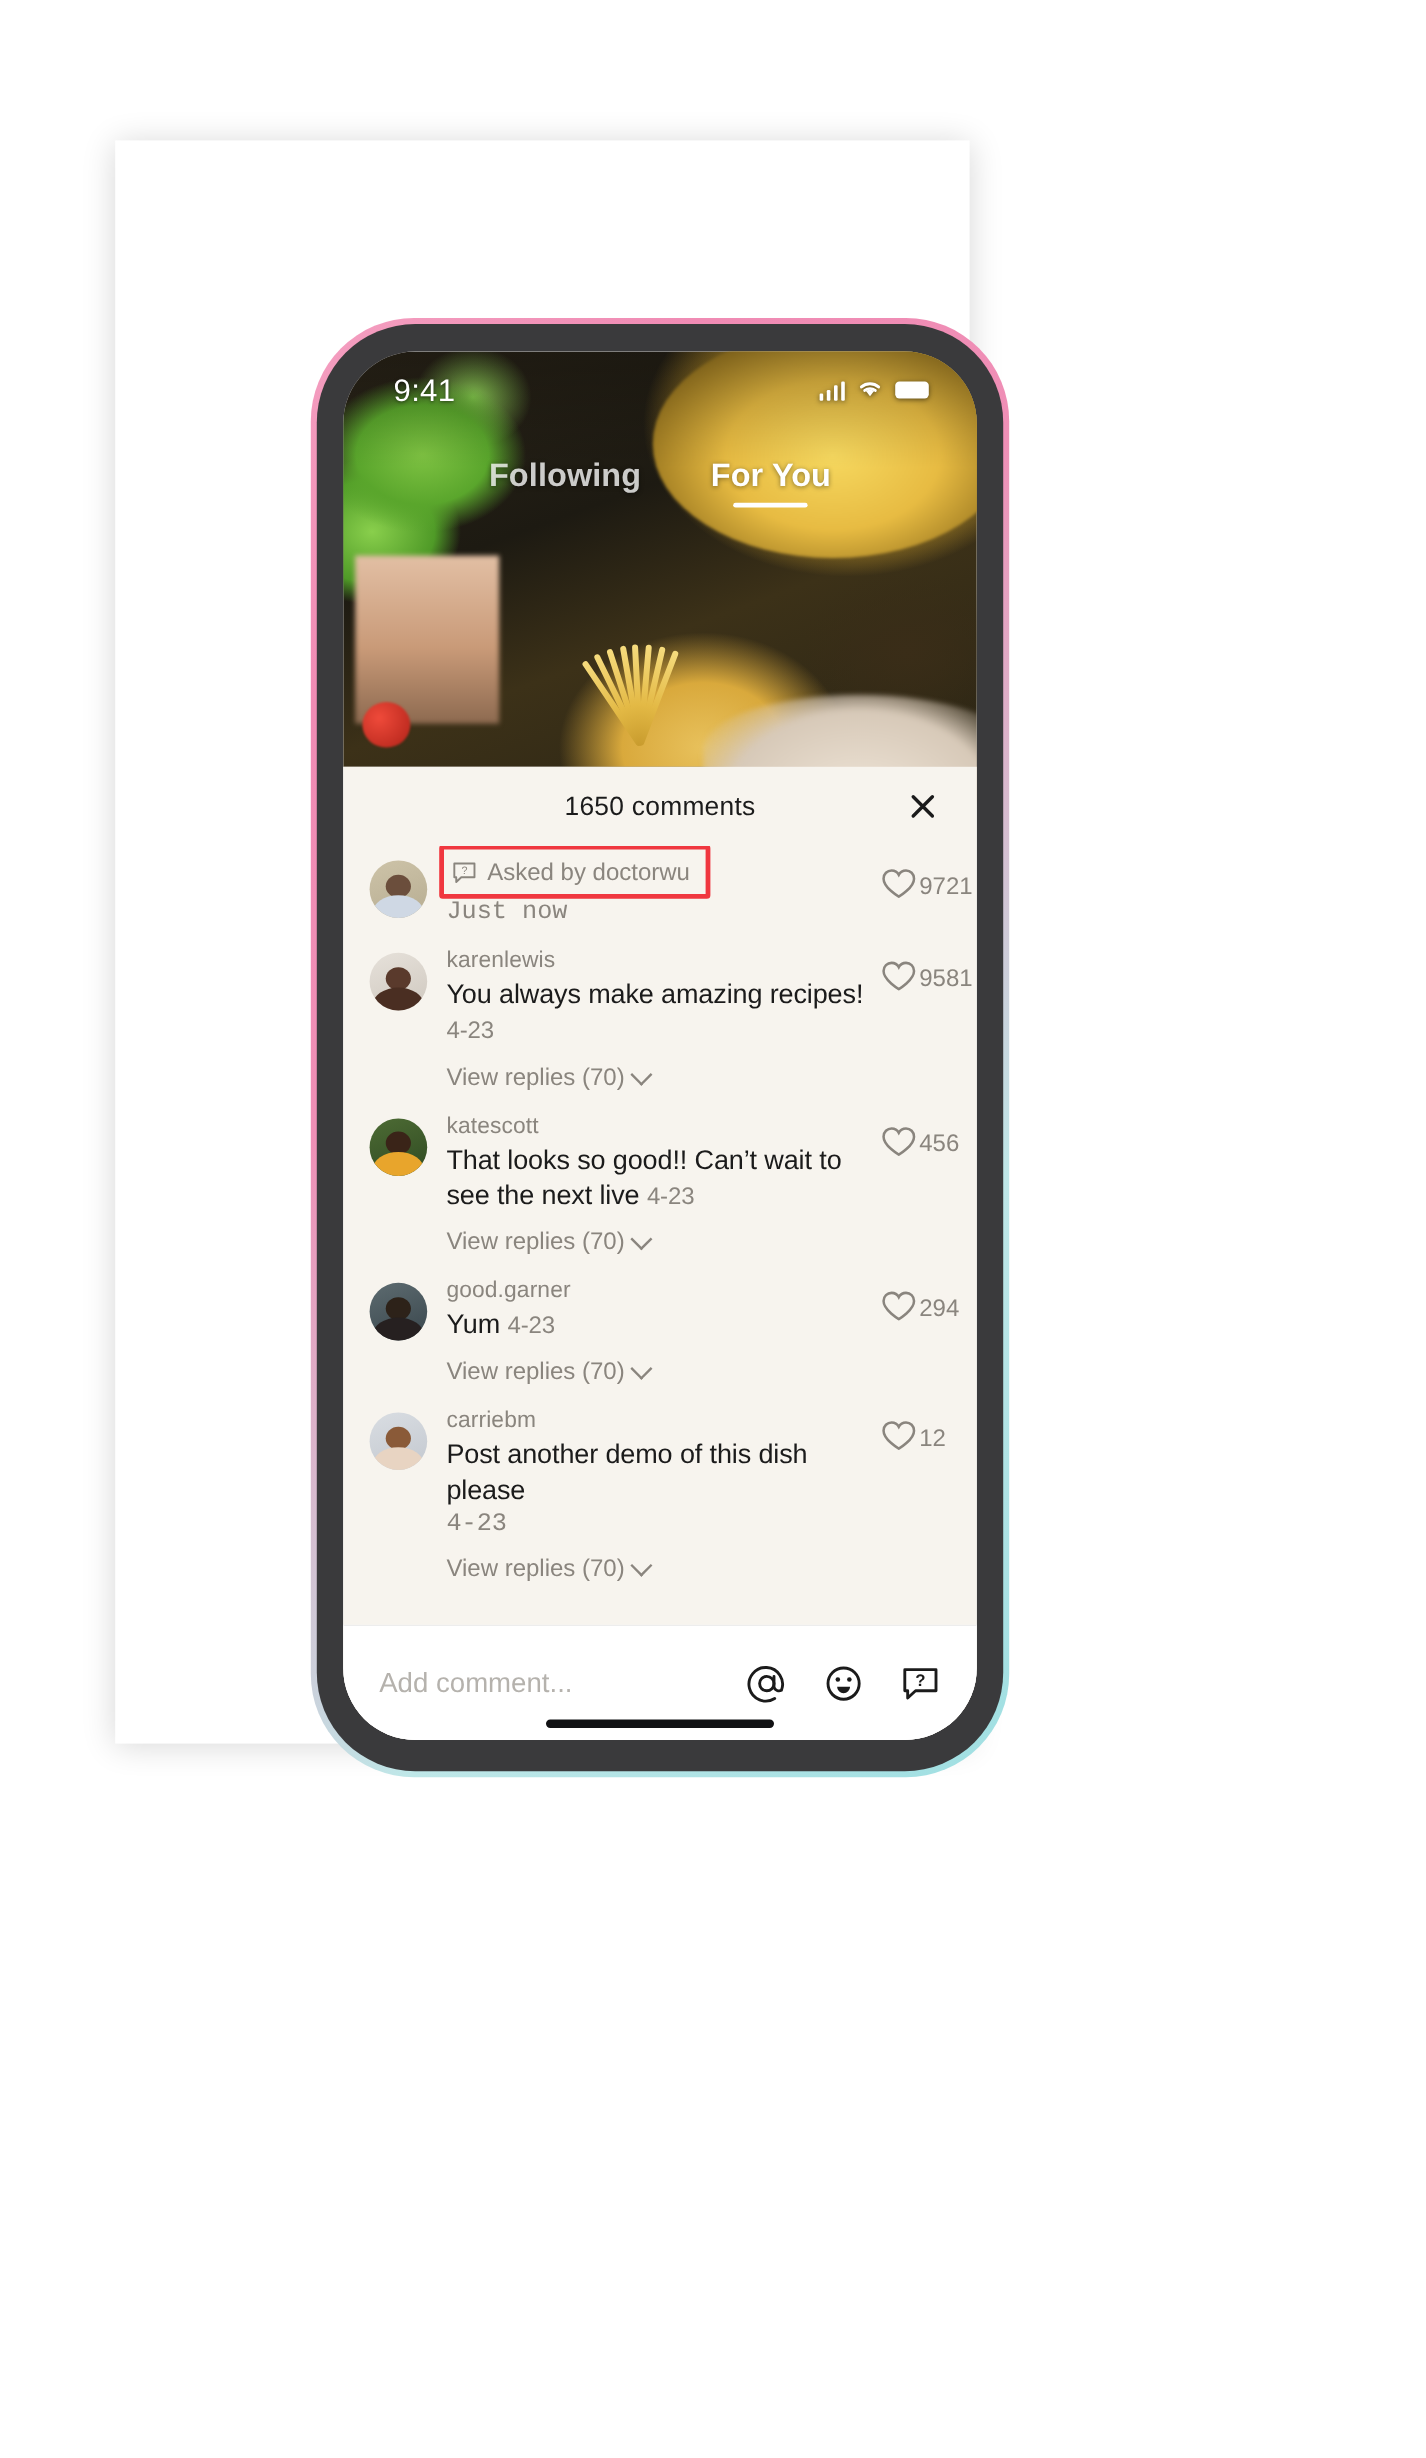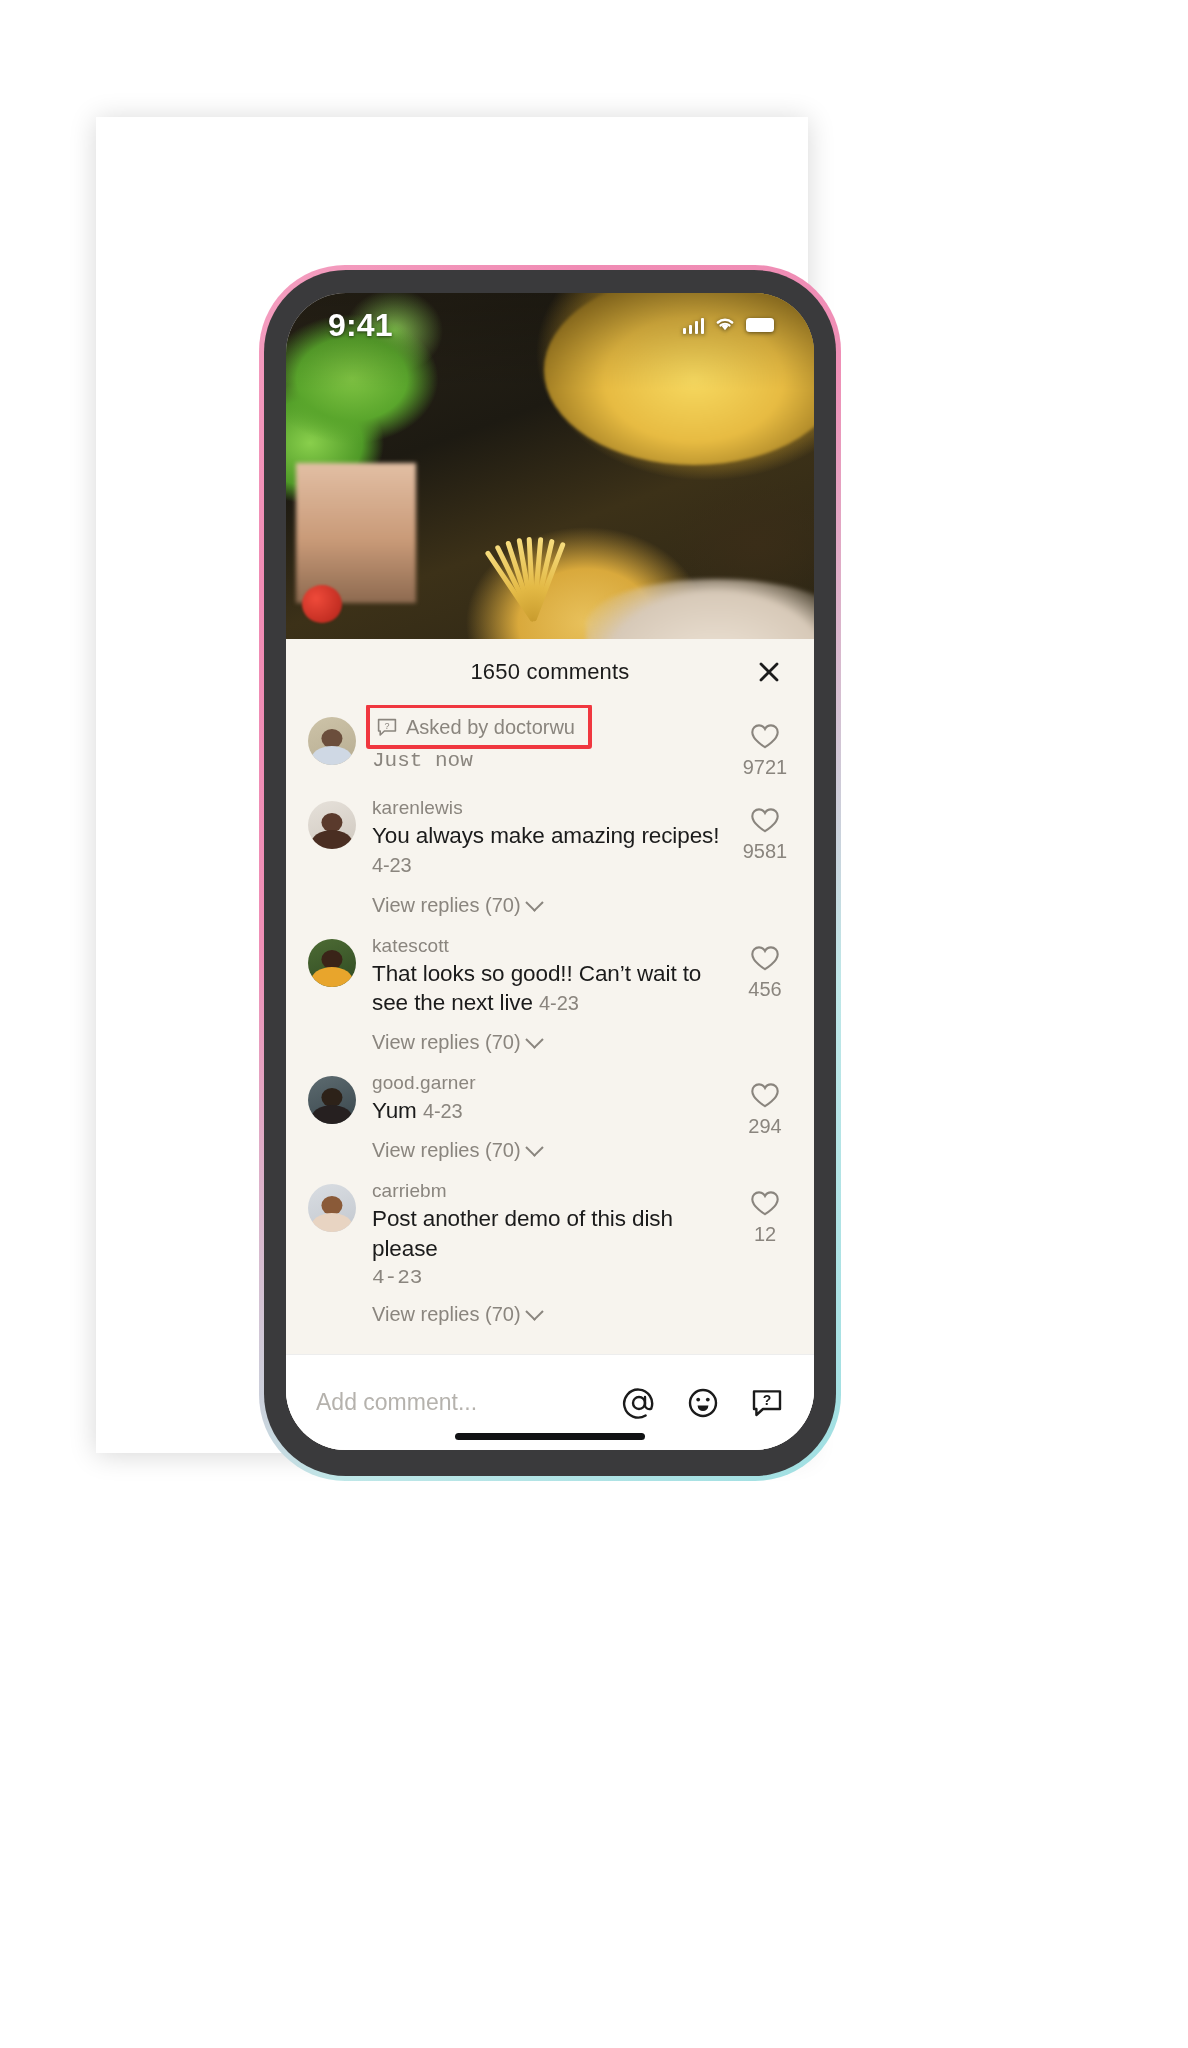--- a/index.html
+++ b/index.html
@@ -91,21 +91,21 @@
     background:linear-gradient(180deg, rgba(0,0,0,.22) 0%, rgba(0,0,0,0) 28%);
   }
 
   
   #status-bar {
     position:absolute; left:0; top:0; width:100%; height:64px;
     display:flex; align-items:center; justify-content:space-between;
     padding:0 40px 0 42px;
     color:#ffffff; z-index:5;
   }
-  #status-time { font-size:32px; font-weight:bold; letter-spacing:.2px;
+  #status-time { font-size:26px; font-weight:normal; letter-spacing:.2px;
     text-shadow:0 1px 3px rgba(0,0,0,.55); }
   #status-icons { display:flex; align-items:center; gap:9px; }
   .sig { display:flex; align-items:flex-end; gap:2.5px; height:17px;
     filter:drop-shadow(0 1px 2px rgba(0,0,0,.55)); }
   .sig i { width:3.5px; background:#fff; border-radius:1px; }
   .sig i:nth-child(1){height:6px}
   .sig i:nth-child(2){height:9px}
   .sig i:nth-child(3){height:12.5px}
   .sig i:nth-child(4){height:16px}
   .batt { width:28px; height:14px; border-radius:3.5px; background:#fff;
@@ -205,21 +205,21 @@
     display:inline-flex; align-items:center; gap:9px;
     font-size:20px; color:#8a857e; padding:3px 7px 3px 5px;
   }
   .highlight-box {
     position:absolute; left:-6px; top:-9px; right:-10px; bottom:-7px;
     border:4px solid #f0373f; border-radius:3px; pointer-events:none;
   }
 
   .comment-likes {
     flex:0 0 auto; width:62px; margin-left:4px; padding-top:10px;
-    display:flex; flex-direction:column; align-items:center; gap:2px;
+    display:flex; flex-direction:row; align-items:center; gap:2px;
     cursor:pointer;
   }
   .like-count { font-size:20px; color:#8a857e; }
 
   
   #composer {
     flex:0 0 auto; height:96px; background:#ffffff;
     display:flex; align-items:center; padding:0 28px 0 30px; gap:0;
     border-top:1px solid #ededed;
   }
@@ -280,20 +280,24 @@
                 <svg width="24" height="18" viewBox="0 0 24 18">
                   <path d="M12 16.2 L8.6 11.9 a5.4 5.4 0 0 1 6.8 0 Z" fill="#fff"></path>
                   <path d="M4.9 8.4 a11 11 0 0 1 14.2 0" stroke="#fff" stroke-width="2.6" fill="none" stroke-linecap="round"></path>
                   <path d="M7.6 11.4 a7 7 0 0 1 8.8 0" stroke="#fff" stroke-width="2.4" fill="none" stroke-linecap="round"></path>
                 </svg>
               </span>
               <span class="batt"></span>
             </div>
           </div>
 
+          <div id="feed-tabs">
+            <div class="feed-tab">Following</div>
+            <div class="feed-tab active">For You</div>
+          </div>
 
           <div id="comments-sheet">
 
             <div id="sheet-header">
               <div id="sheet-title">1650 comments</div>
               <div id="close-button">
                 <svg width="26" height="26" viewBox="0 0 26 26">
                   <path d="M5 5 L21 21 M21 5 L5 21" stroke="#1b1b1b" stroke-width="2.8" stroke-linecap="round"></path>
                 </svg>
               </div>

